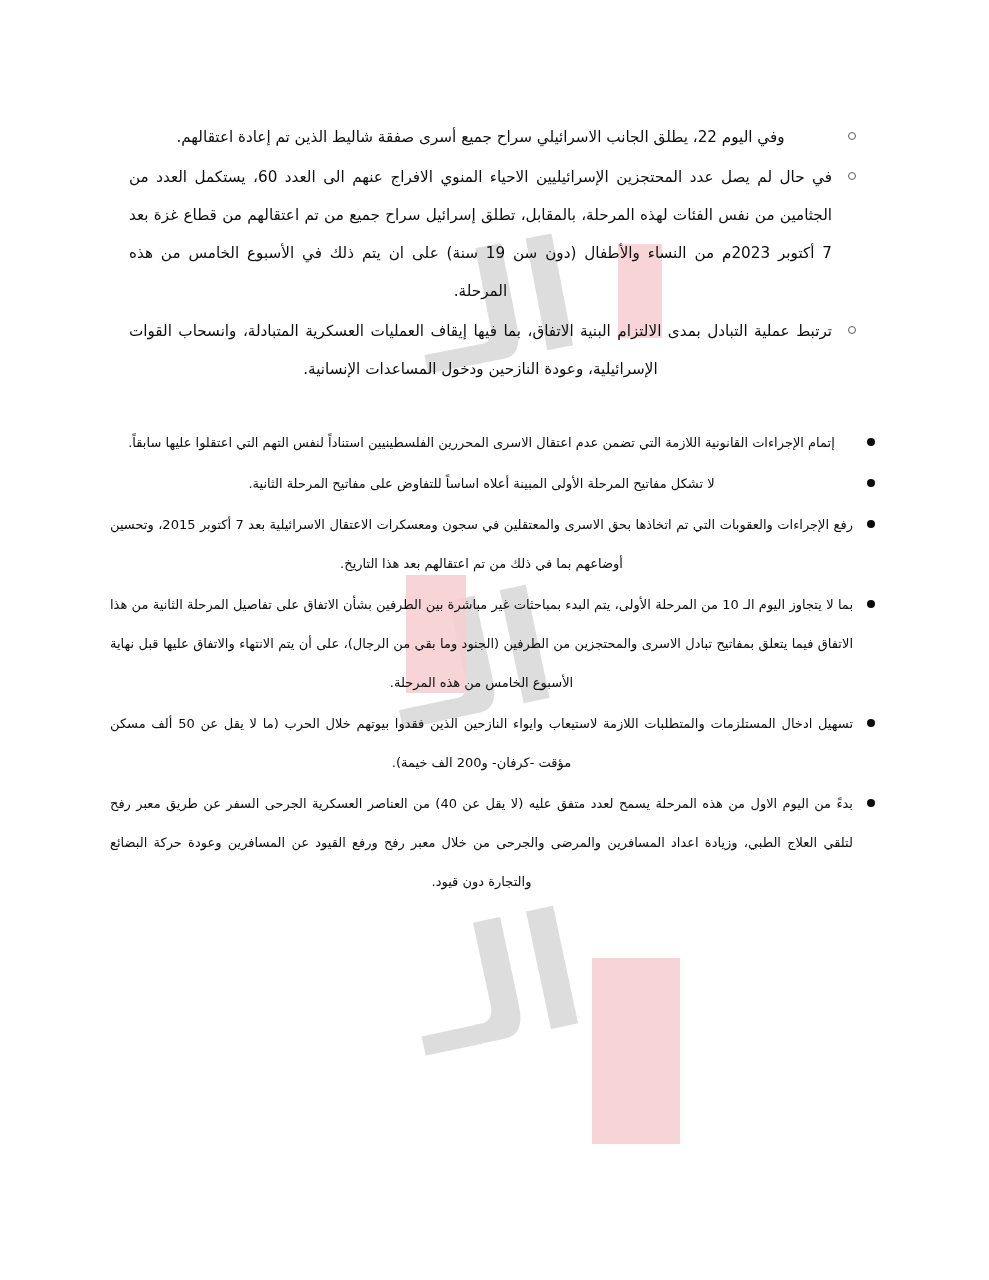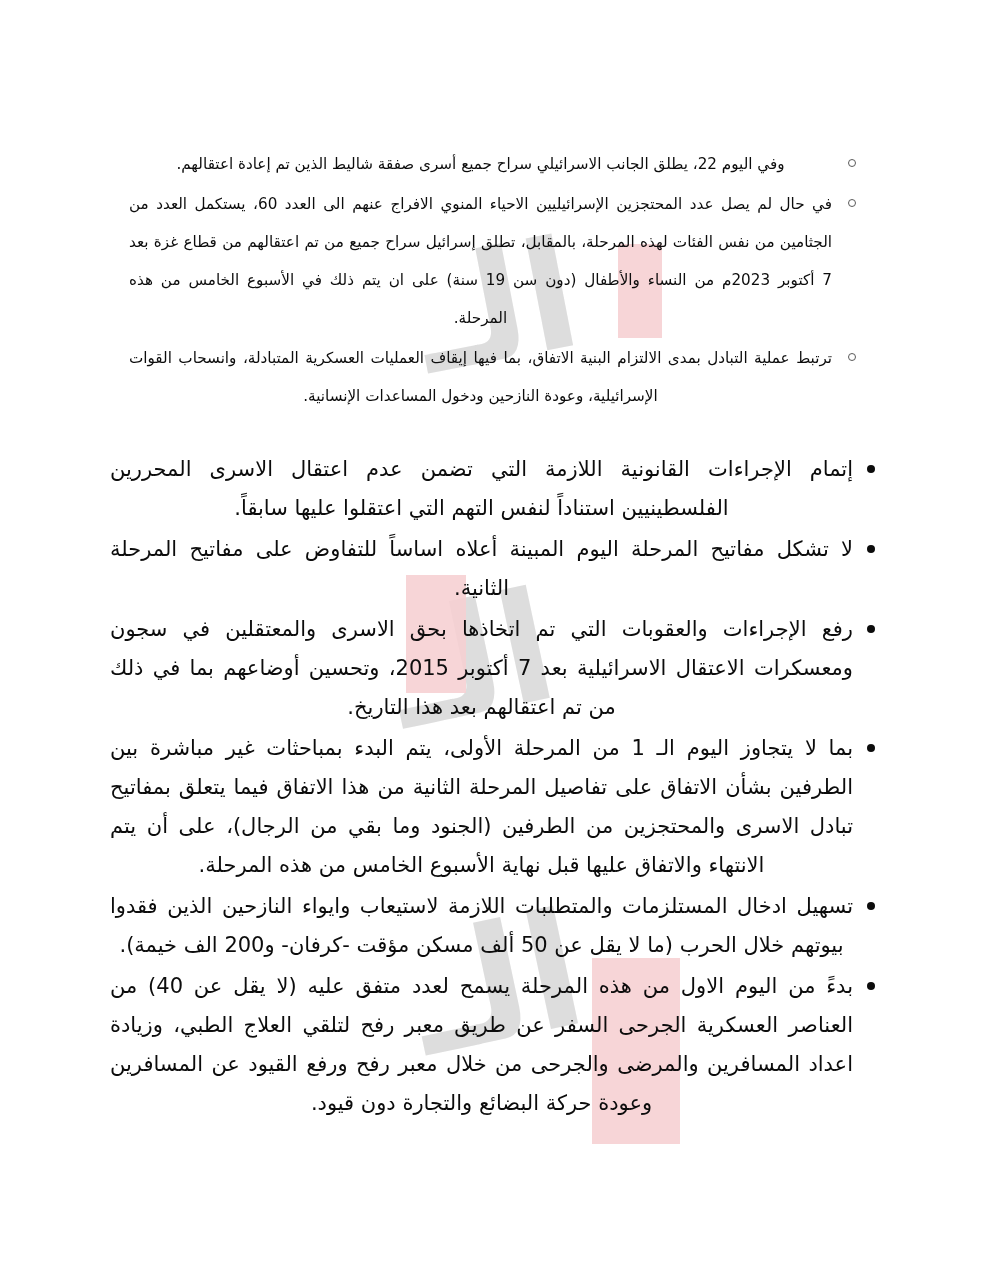--- a/index.html
+++ b/index.html
@@ -79,21 +79,20 @@
   .band-1 { left: 618px; top: 244px; width: 44px;  height: 94px; }
   .band-2 { left: 406px; top: 575px; width: 60px;  height: 118px; }
   .band-3 { left: 592px; top: 958px; width: 88px;  height: 186px; }
 
   
   #content {
     position: absolute;
     inset: 0;
     z-index: 3;
     padding: 8px;
-    margin-top: 27px;
   }
 
   ul.lvl1, ul.lvl2 {
     list-style: none;
     margin: 0;
     padding: 0;
   }
 
   li.item {
     position: relative;
@@ -117,21 +116,21 @@
     top: 14px;
     width: 8px;
     height: 8px;
     border: 1.4px solid #5a5a5a;
     border-radius: 50%;
     box-sizing: border-box;
   }
 
   
   li.main {
-    font-size: 21px;
+    font-size: 13px;
     line-height: 39px;
     padding-right: 26px;
     margin-bottom: 2px;
   }
   li.main::before {
     content: "";
     position: absolute;
     right: 4px;
     top: 15px;
     width: 8px;
@@ -188,27 +187,27 @@
       <li class="item sub">
         <span class="txt">ترتبط عملية التبادل بمدى الالتزام البنية الاتفاق، بما فيها إيقاف العمليات العسكرية المتبادلة، وانسحاب القوات الإسرائيلية، وعودة النازحين ودخول المساعدات الإنسانية.</span>
       </li>
     </ul>
 
     <ul class="lvl2" id="main-list">
       <li class="item main">
         <span class="txt">إتمام الإجراءات القانونية اللازمة التي تضمن عدم اعتقال الاسرى المحررين الفلسطينيين استناداً لنفس التهم التي اعتقلوا عليها سابقاً.</span>
       </li>
       <li class="item main">
-        <span class="txt">لا تشكل مفاتيح المرحلة اليوم المبينة أعلاه اساساً للتفاوض على مفاتيح المرحلة الثانية.</span>
+        <span class="txt">لا تشكل مفاتيح المرحلة الأولى المبينة أعلاه اساساً للتفاوض على مفاتيح المرحلة الثانية.</span>
       </li>
       <li class="item main">
         <span class="txt">رفع الإجراءات والعقوبات التي تم اتخاذها بحق الاسرى والمعتقلين في سجون ومعسكرات الاعتقال الاسرائيلية بعد 7 أكتوبر 2015، وتحسين أوضاعهم بما في ذلك من تم اعتقالهم بعد هذا التاريخ.</span>
       </li>
       <li class="item main">
-        <span class="txt">بما لا يتجاوز اليوم الـ 1 من المرحلة الأولى، يتم البدء بمباحثات غير مباشرة بين الطرفين بشأن الاتفاق على تفاصيل المرحلة الثانية من هذا الاتفاق فيما يتعلق بمفاتيح تبادل الاسرى والمحتجزين من الطرفين (الجنود وما بقي من الرجال)، على أن يتم الانتهاء والاتفاق عليها قبل نهاية الأسبوع الخامس من هذه المرحلة.</span>
+        <span class="txt">بما لا يتجاوز اليوم الـ 10 من المرحلة الأولى، يتم البدء بمباحثات غير مباشرة بين الطرفين بشأن الاتفاق على تفاصيل المرحلة الثانية من هذا الاتفاق فيما يتعلق بمفاتيح تبادل الاسرى والمحتجزين من الطرفين (الجنود وما بقي من الرجال)، على أن يتم الانتهاء والاتفاق عليها قبل نهاية الأسبوع الخامس من هذه المرحلة.</span>
       </li>
       <li class="item main">
         <span class="txt">تسهيل ادخال المستلزمات والمتطلبات اللازمة لاستيعاب وايواء النازحين الذين فقدوا بيوتهم خلال الحرب (ما لا يقل عن 50 ألف مسكن مؤقت -كرفان- و200 الف خيمة).</span>
       </li>
       <li class="item main">
         <span class="txt">بدءً من اليوم الاول من هذه المرحلة يسمح لعدد متفق عليه (لا يقل عن 40) من العناصر العسكرية الجرحى السفر عن طريق معبر رفح لتلقي العلاج الطبي، وزيادة اعداد المسافرين والمرضى والجرحى من خلال معبر رفح ورفع القيود عن المسافرين وعودة حركة البضائع والتجارة دون قيود.</span>
       </li>
     </ul>
 
   </div>

